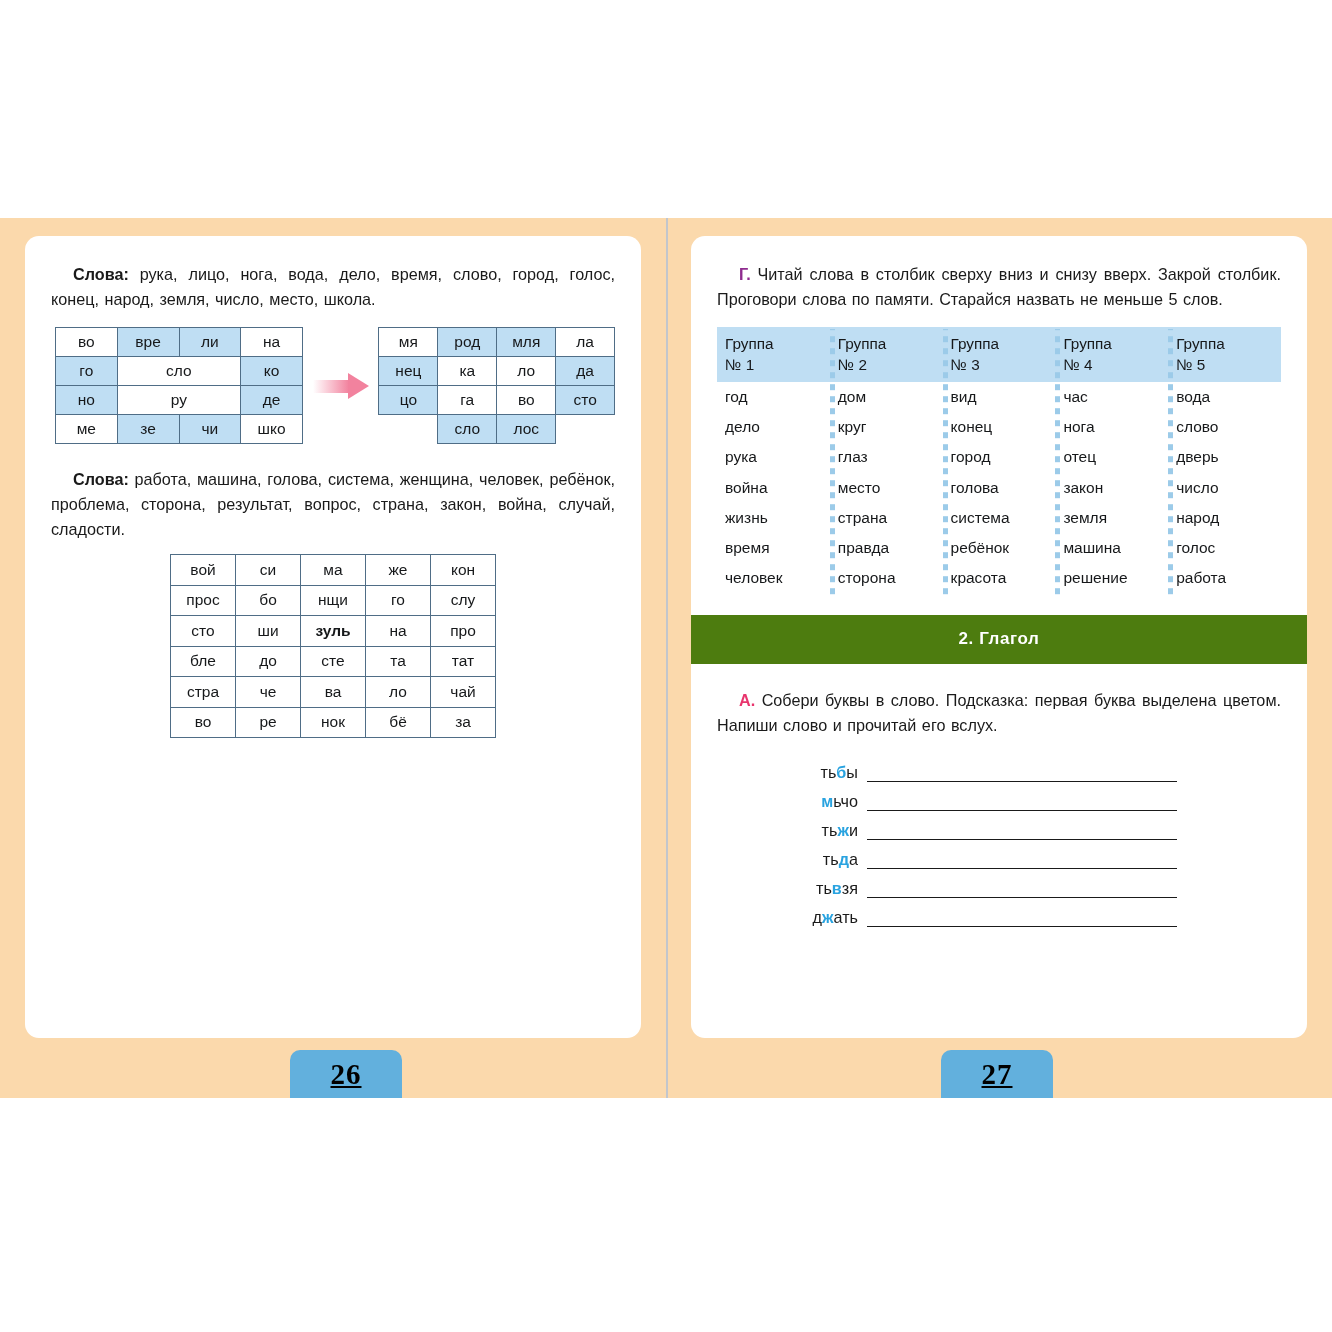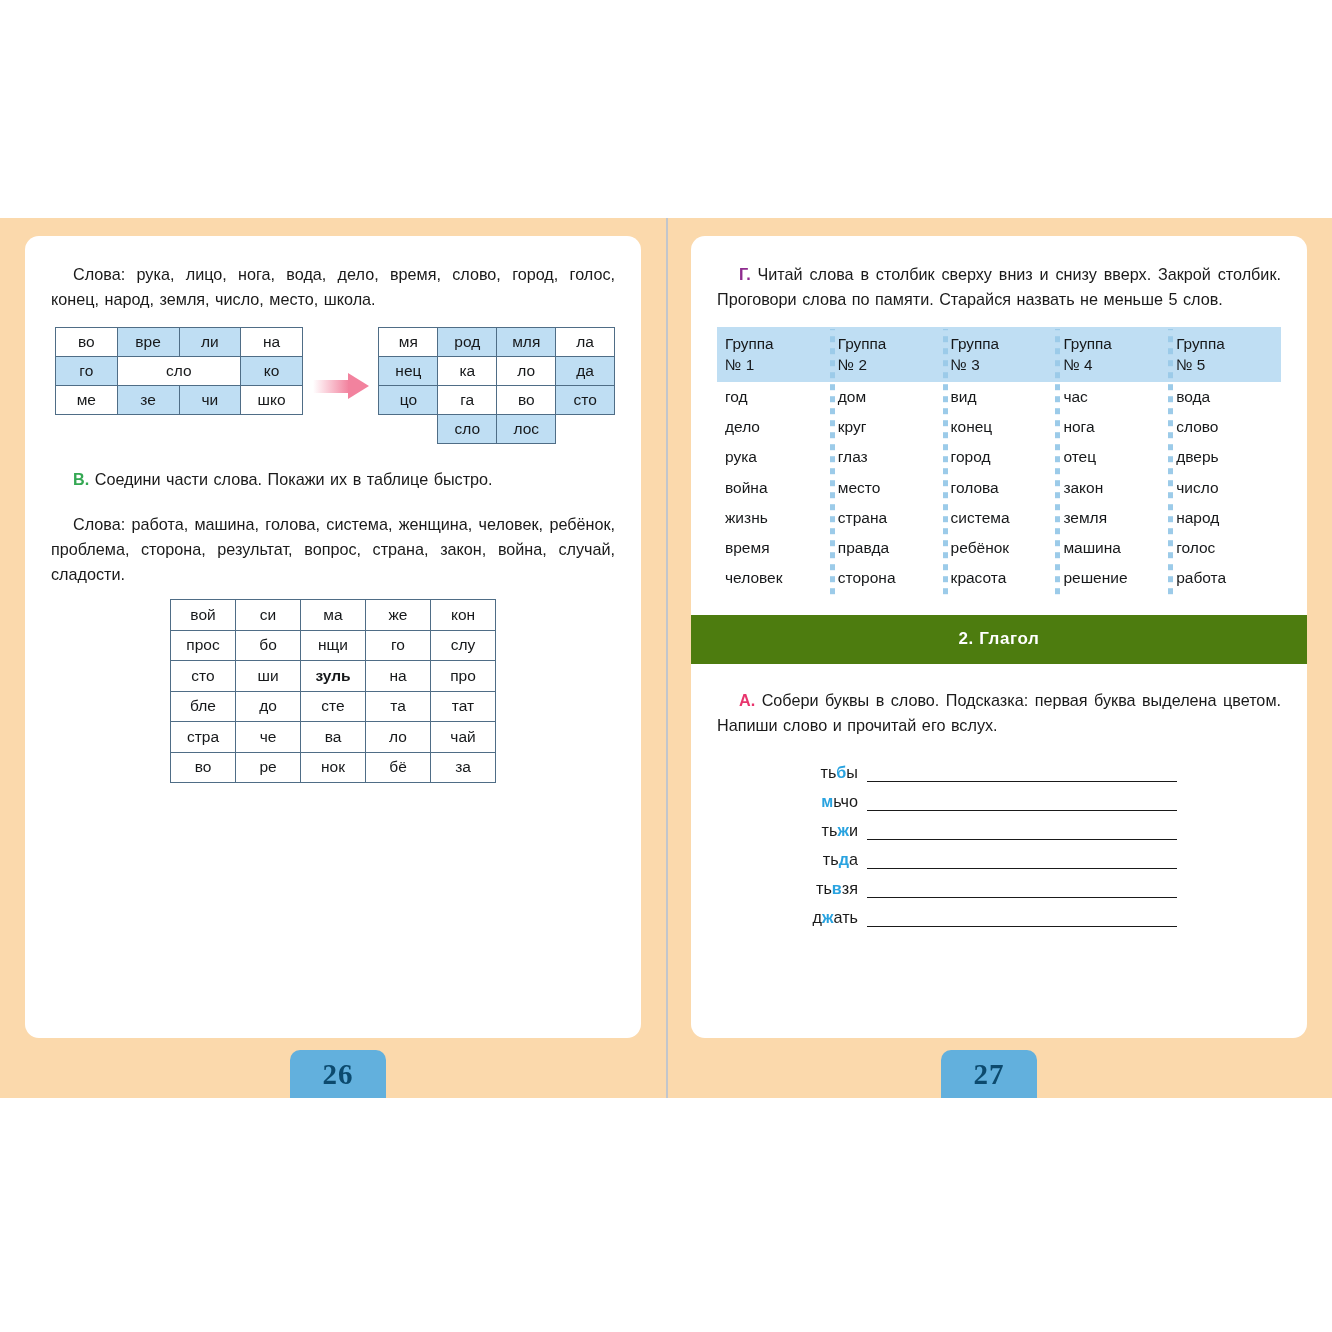--- a/index.html
+++ b/index.html
@@ -54,54 +54,55 @@
     width: 100%;
     height: 802px;
     padding: 26px 26px 10px 26px;
     overflow: hidden;
   }
 
   
   .page-tab {
     position: absolute;
     bottom: 0px;
-    width: 96px;
+    width: 112px;
     height: 48px;
     background: #62b0dd;
     border-top-left-radius: 10px;
     border-top-right-radius: 10px;
-    color: #0c4a6e;
+    color: #000000;
     font-family: "Liberation Serif", serif;
     font-size: 29px;
     font-weight: bold;
     display: flex;
     align-items: center;
     justify-content: center;
     letter-spacing: 1px;
+    text-decoration: underline;
   }
   .tab-left  { left: 290px; }
   .tab-right { left: 275px; }
 
   
   p.task {
     font-size: 16.2px;
     line-height: 25px;
     color: #1a1a1a;
     text-align: justify;
     text-indent: 22px;
     margin-bottom: 15px;
     word-spacing: 1px;
   }
   p.task.tight { margin-bottom: 12px; margin-top: 20px; }
 
   .letter-b { color: #2ea7e0; font-weight: bold; }
   .letter-v { color: #34a853; font-weight: bold; }
   .letter-g { color: #8e2b8e; font-weight: bold; }
   .letter-a { color: #e8356d; font-weight: bold; }
-  .bold { font-weight: normal; }
+  .bold { font-weight: bold; }
 
   
   .tables-row {
     display: flex;
     align-items: flex-start;
     margin: 8px 0 22px 0;
     padding-left: 4px;
   }
 
   table.parts {
@@ -276,20 +277,25 @@
                   <td class="blue">вре</td>
                   <td class="blue">ли</td>
                   <td>на</td>
                 </tr>
                 <tr>
                   <td class="blue">го</td>
                   <td colspan="2">сло</td>
                   <td class="blue">ко</td>
                 </tr>
                 <tr>
+                  <td class="blue">но</td>
+                  <td colspan="2">ру</td>
+                  <td class="blue">де</td>
+                </tr>
+                <tr>
                   <td>ме</td>
                   <td class="blue">зе</td>
                   <td class="blue">чи</td>
                   <td>шко</td>
                 </tr>
               </tbody>
           </table>
 
           <div class="arrow-wrap">
             <div class="arrow">
@@ -321,24 +327,20 @@
                 <tr>
                   <td class="empty"></td>
                   <td class="blue">сло</td>
                   <td class="blue">лос</td>
                   <td class="empty"></td>
                 </tr>
               </tbody>
           </table>
         </div>
 
-        <p class="task">
-          <span class="letter-v">В.</span>
-          <span>Соедини части слова. Покажи их в таблице быстро.</span>
-        </p>
 
         <p class="task tight">
           <span class="bold">Слова:</span>
           <span>работа, машина, голова, система, женщина, человек, ребёнок, проблема, сторона, результат, вопрос, страна, закон, война, случай, сладости.</span>
         </p>
 
         <div class="grid-wrap">
           <table class="grid">
             <tbody id="tbl-grid">
                 <tr>

